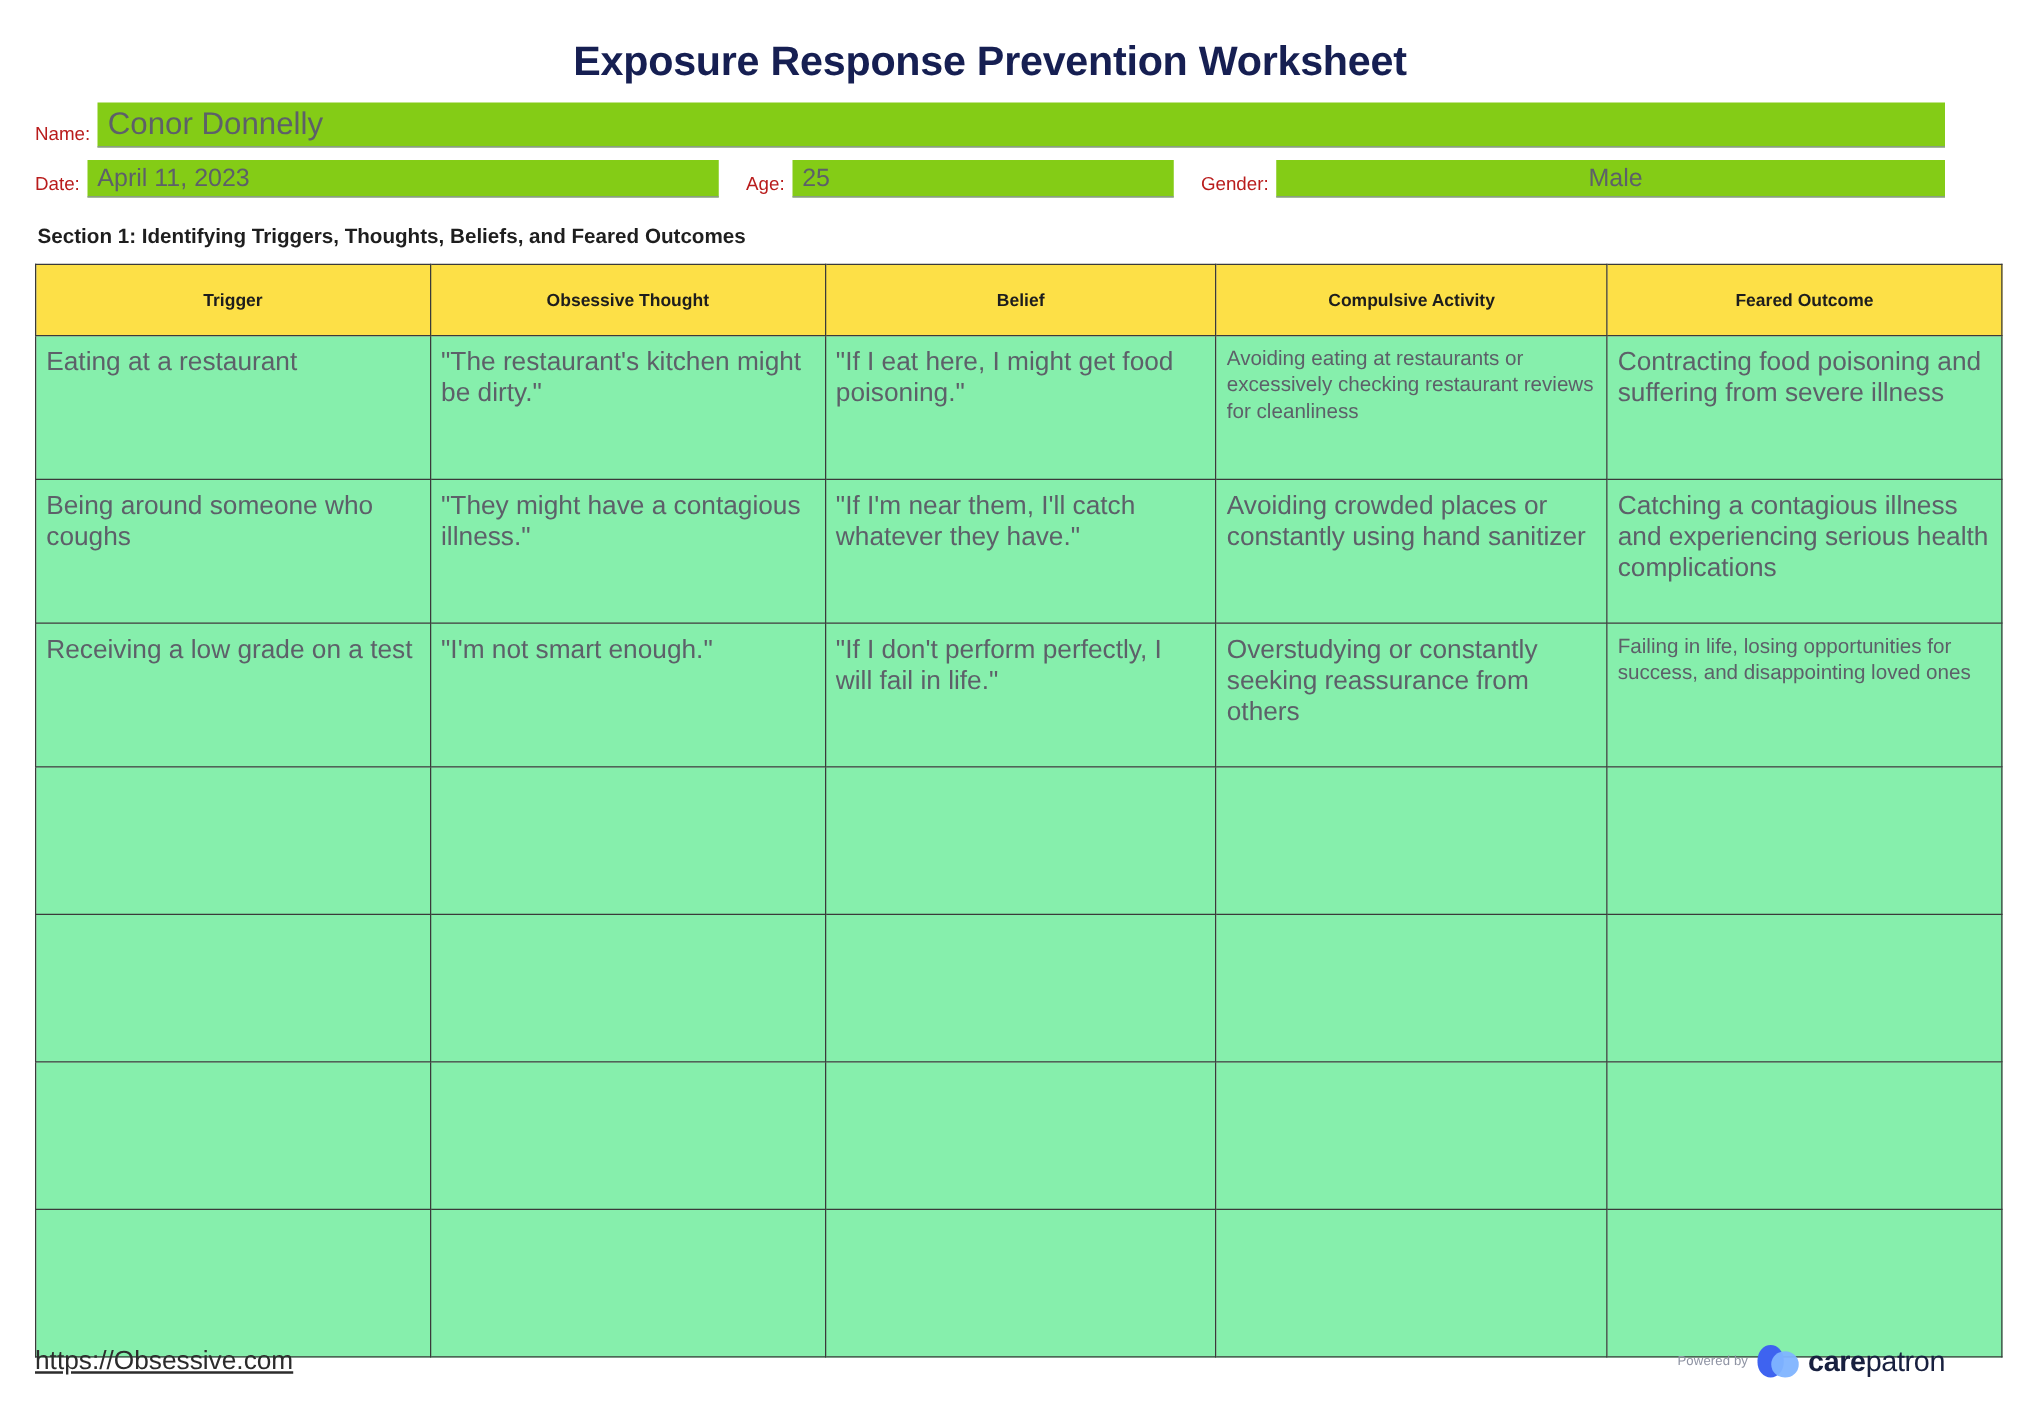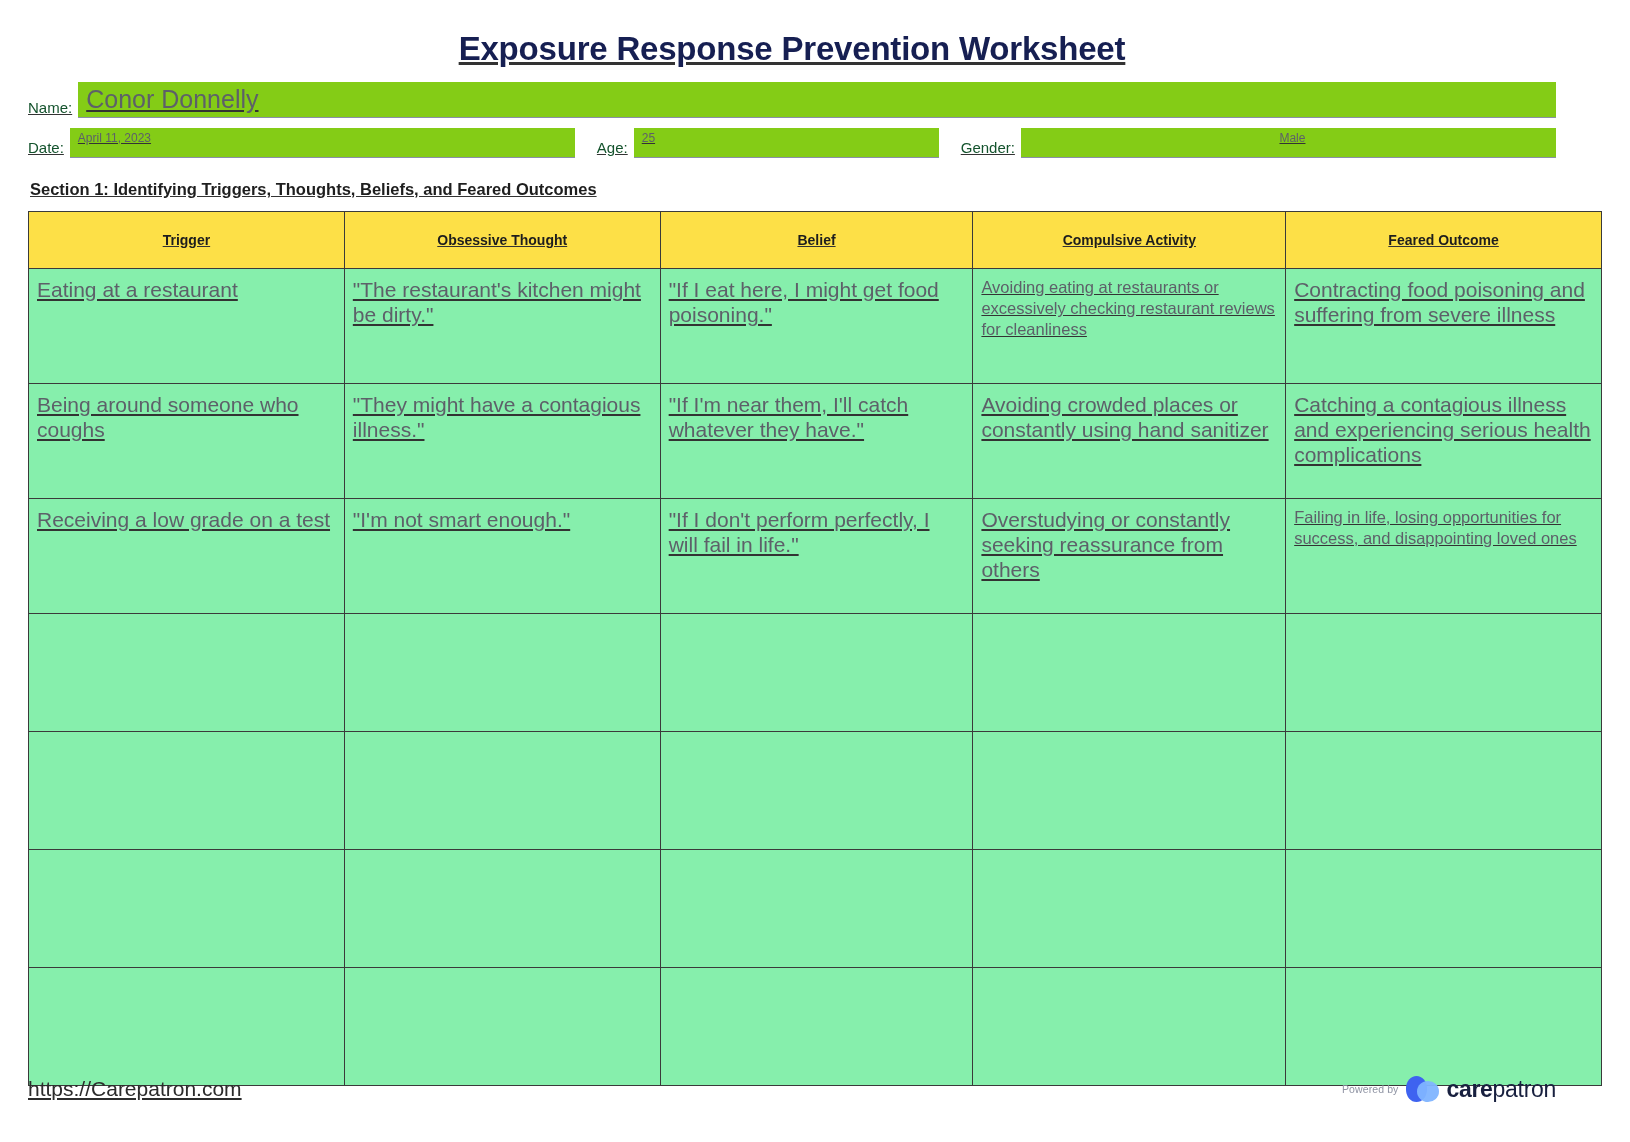--- a/index.html
+++ b/index.html
@@ -14,21 +14,20 @@
     color: #333333;
     position: relative;
     overflow: hidden;
   }
   .page {
     width: 1584px;
     height: 1142px;
     box-sizing: border-box;
     padding: 22px 28px 0 28px;
     position: relative;
-    text-decoration: underline;
   }
   .title {
     text-align: center;
     font-size: 33px;
     font-weight: bold;
     color: #161f52;
     letter-spacing: -0.2px;
     margin: 8px 0 14px 0;
   }
 
@@ -40,40 +39,40 @@
     display: flex;
     align-items: flex-end;
   }
   .row-second {
     display: flex;
     align-items: flex-end;
     margin-top: 10px;
   }
   .flabel {
     font-size: 15px;
-    color: #14532d;
+    color: #b91c1c;
     padding-bottom: 2px;
     white-space: nowrap;
   }
   .fval {
     flex: 1;
     background: #84cc16;
     border-bottom: 1px solid #8a8fa8;
     font-size: 25px;
     color: #5d6069;
     line-height: 1.25;
     padding: 2px 0 2px 8px;
     margin-left: 6px;
     box-sizing: border-box;
     height: 36px;
     overflow: hidden;
     white-space: nowrap;
   }
   .fval.small {
-    font-size: 12px;
+    font-size: 20px;
     height: 30px;
     padding-top: 3px;
   }
   .w-date { flex: 0 0 505px; }
   .w-age  { flex: 0 0 305px; margin-left: 6px; }
   .w-gender { flex: 1; text-align: center; }
   .gap { width: 22px; }
 
   
   .section-heading {
@@ -267,21 +266,21 @@
         <td></td>
         <td></td>
         <td></td>
         <td></td>
         <td></td>
       </tr>
     </tbody>
   </table>
 
   <div class="footer">
-    <a class="site-link" href="#">https://Carepatron.com</a>
+    <a class="site-link" href="#">https://Obsessive.com</a>
     <div class="brand">
       <span class="powered">Powered by</span>
       <span class="logo-mark">
         <span class="blob-a"></span>
         <span class="blob-b"></span>
       </span>
       <span class="logo-text"><b>care</b><span>patron</span></span>
     </div>
   </div>
 

